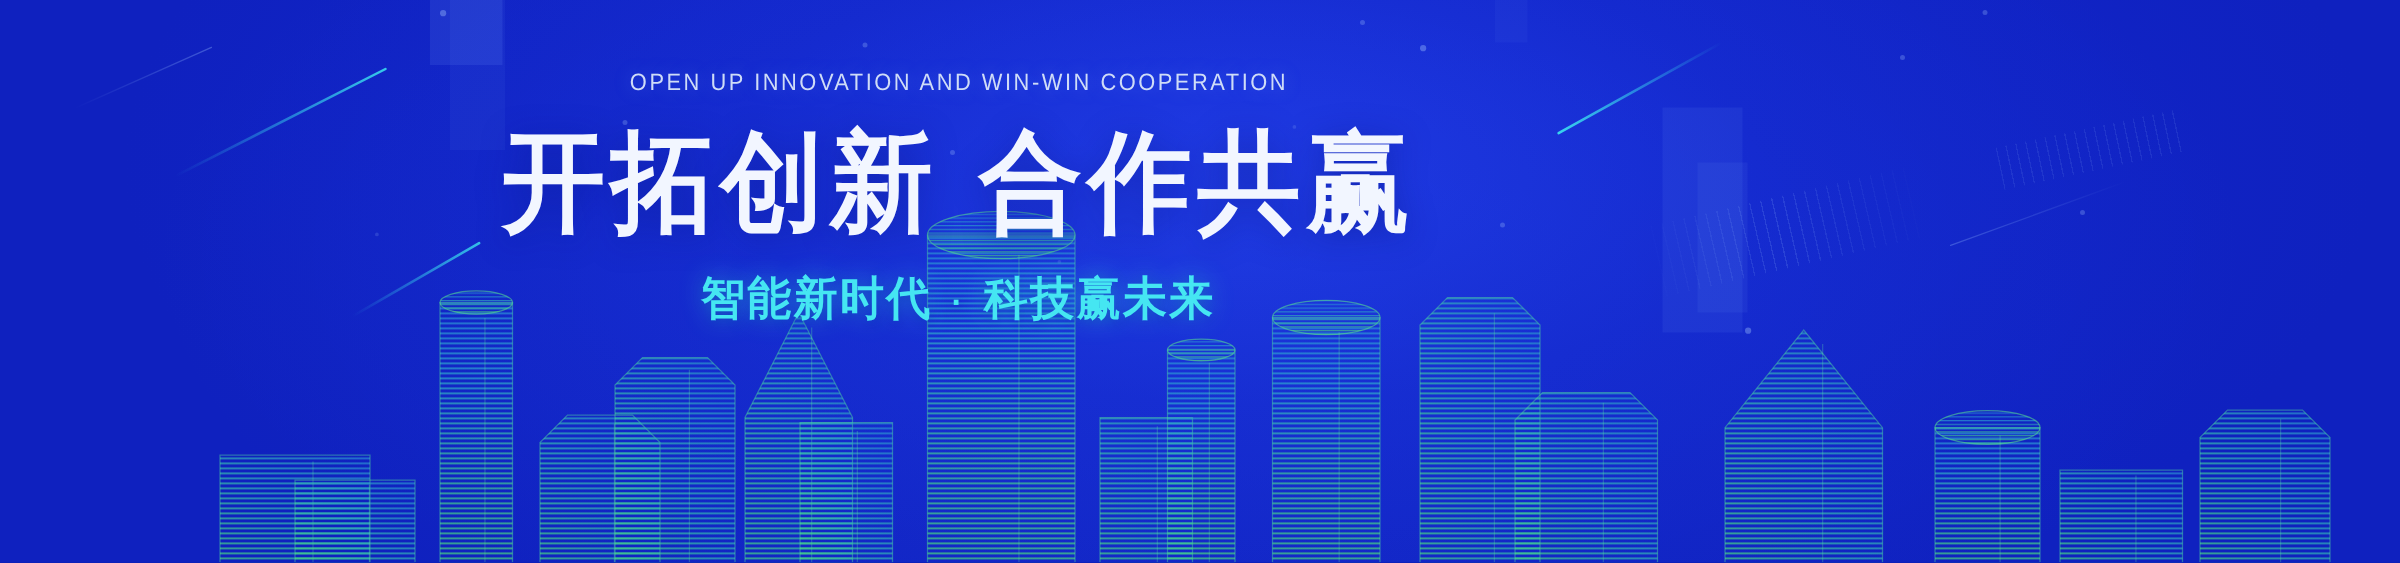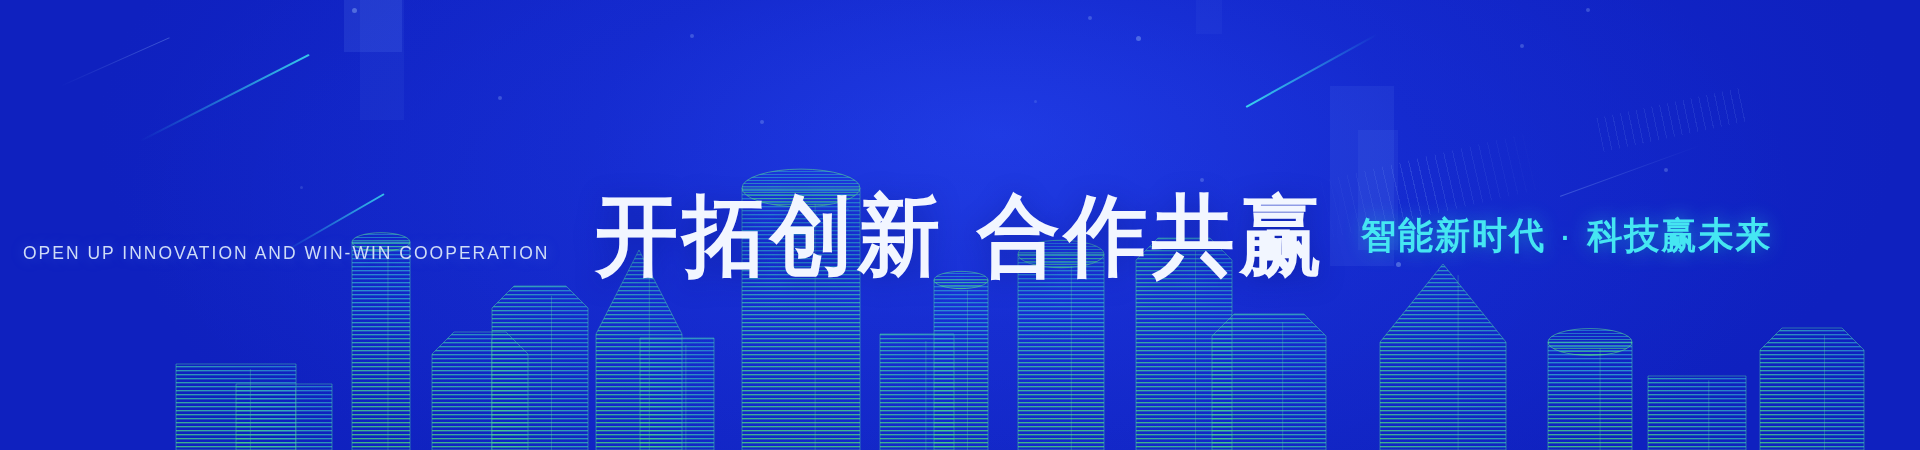--- a/index.html
+++ b/index.html
@@ -57,21 +57,21 @@
     background:repeating-linear-gradient(90deg,
       rgba(160,200,255,0.28) 0px, rgba(160,200,255,0.28) 1px,
       rgba(160,200,255,0) 1px, rgba(160,200,255,0) 8px);
   }
   
   .dot{position:absolute;border-radius:50%;background:rgba(170,205,255,0.55);}
   
   #skyline{position:absolute;left:0;bottom:0;width:1920px;height:300px;}
   
   .text-wrap{position:absolute;left:0;top:0;width:1534px;height:450px;
-    display:flex;flex-direction:row;align-items:center;pointer-events:none;}
+    display:flex;flex-direction:column;align-items:center;pointer-events:none;}
   .eng{
     margin-top:56px;
     font-size:19px;font-weight:400;letter-spacing:2.2px;
     color:#cfdcf7;white-space:nowrap;
     transform:scaleX(0.92);
     text-shadow:0 0 14px rgba(120,170,255,0.35);
   }
   .headline{
     margin-top:22px;
     font-size:88px;font-weight:700;letter-spacing:5px;

